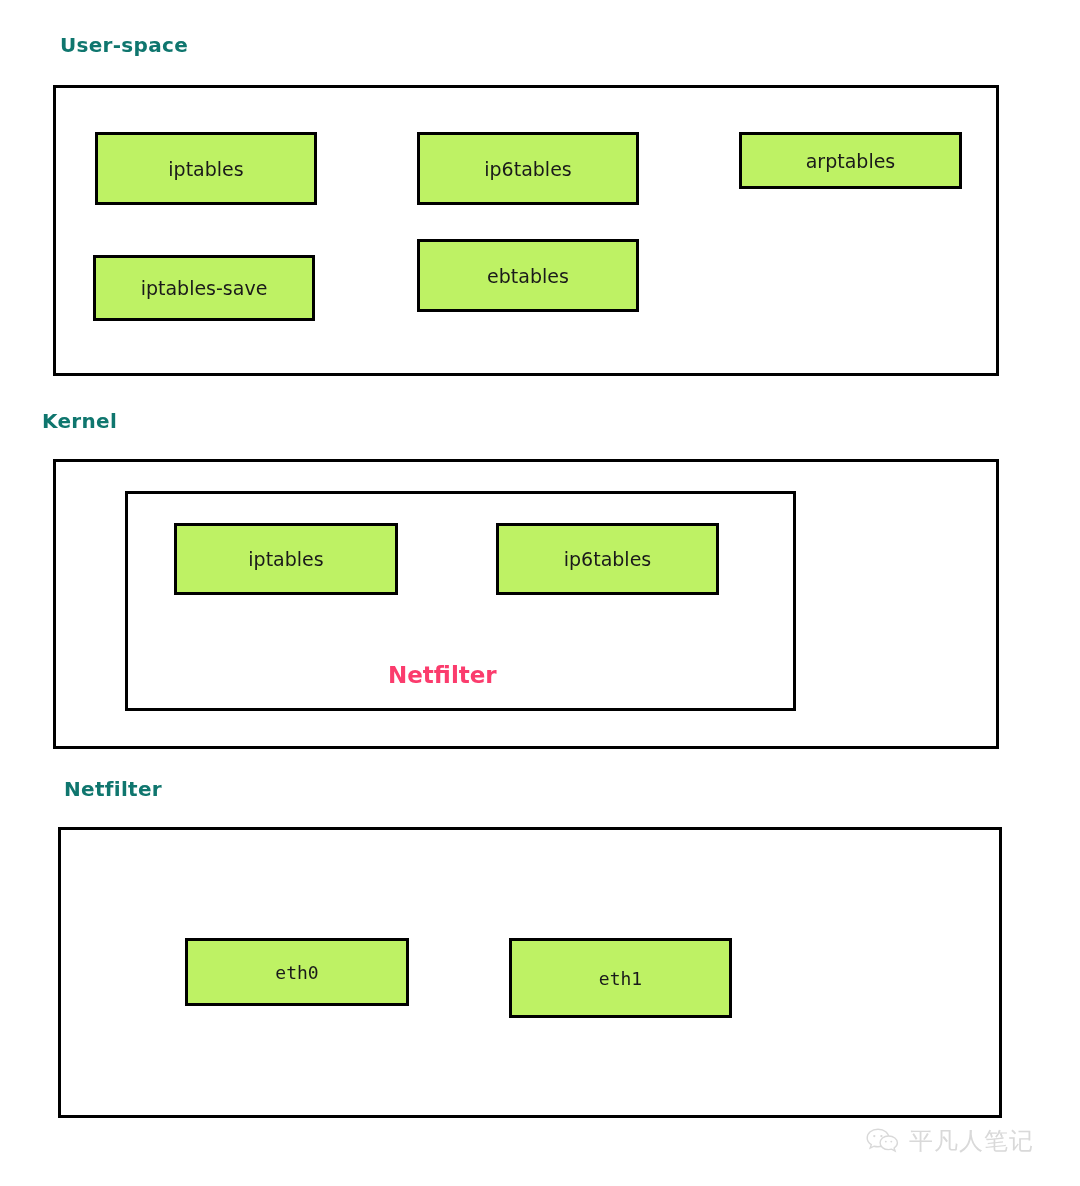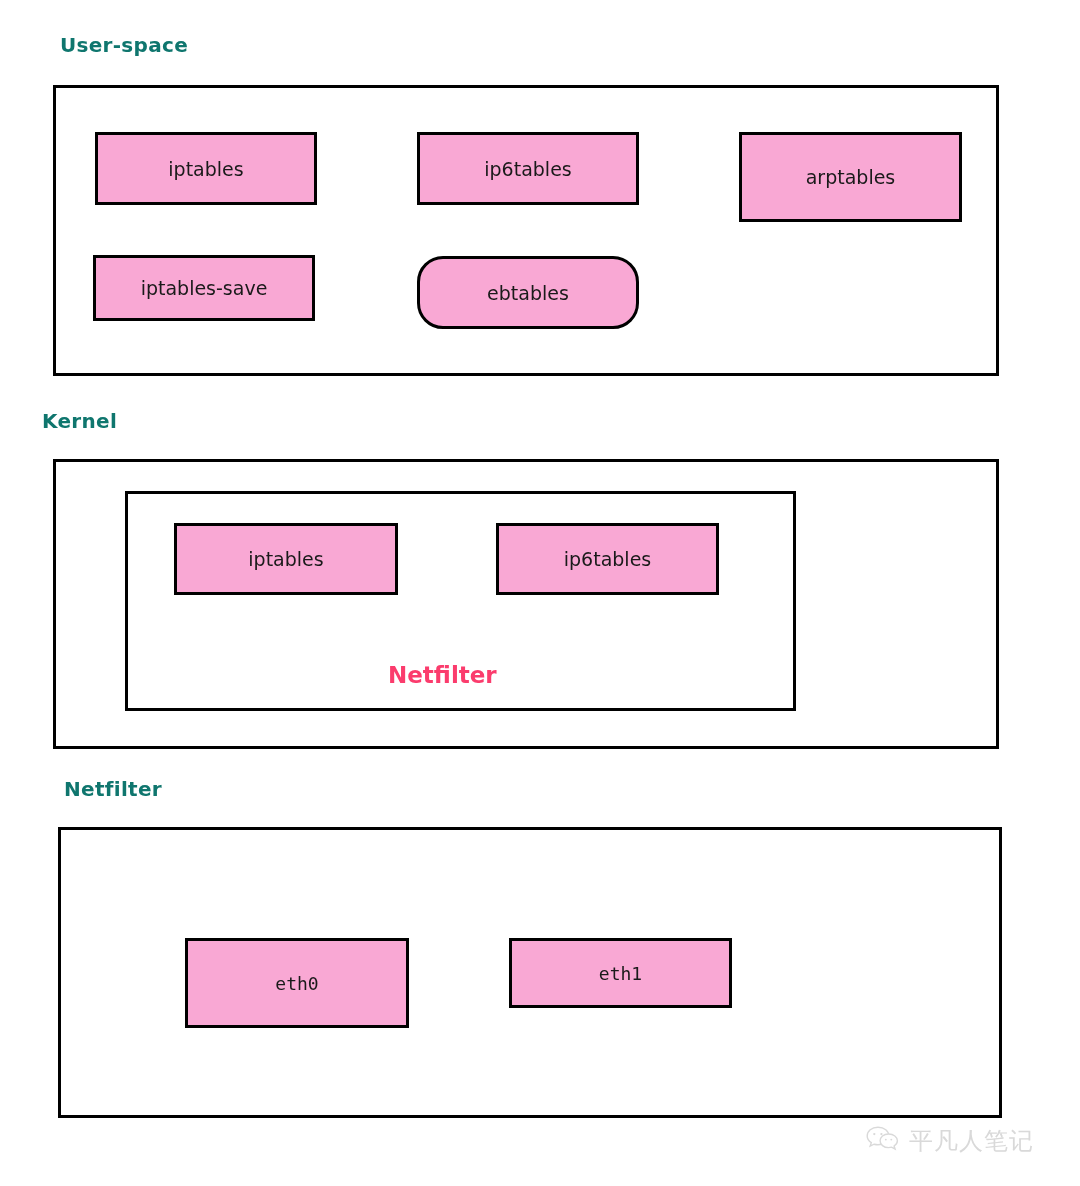--- a/index.html
+++ b/index.html
@@ -58,59 +58,59 @@
     color: #fb3c6d;
     font-family: "DejaVu Sans", sans-serif;
     font-size: 23px;
     font-weight: bold;
     white-space: nowrap;
   }
 
   
   .leaf-box {
     position: absolute;
-    background: #f9a8d4;
+    background: #bef264;
     border: 3px solid #000000;
     box-sizing: border-box;
     display: flex;
     align-items: center;
     justify-content: center;
     color: #1a1a1a;
     font-family: "DejaVu Sans", sans-serif;
     font-size: 19px;
     white-space: nowrap;
   }
   .leaf-box.mono {
     font-family: "DejaVu Sans Mono", monospace;
     font-size: 18px;
   }
 
   
   #leaf-iptables-us     { left: 95px;  top: 132px; width: 222px; height: 73px; }
   #leaf-ip6tables-us    { left: 417px; top: 132px; width: 222px; height: 73px; }
-  #leaf-arptables-us    { left: 739px; top: 132px; width: 223px; height: 90px; }
+  #leaf-arptables-us    { left: 739px; top: 132px; width: 223px; height: 57px; }
   
   #leaf-iptables-save   { left: 93px;  top: 255px; width: 222px; height: 66px; }
-  #leaf-ebtables        { left: 417px; top: 256px; width: 222px; height: 73px; border-radius: 26px; }
+  #leaf-ebtables        { left: 417px; top: 239px; width: 222px; height: 73px; }
 
   
   #leaf-iptables-k      { left: 174px; top: 523px; width: 224px; height: 72px; }
   #leaf-ip6tables-k     { left: 496px; top: 523px; width: 223px; height: 72px; }
 
   
-  #leaf-eth0            { left: 185px; top: 938px; width: 224px; height: 90px; text-align: right; }
-  #leaf-eth1            { left: 509px; top: 938px; width: 223px; height: 70px; }
+  #leaf-eth0            { left: 185px; top: 938px; width: 224px; height: 68px; text-align: right; }
+  #leaf-eth1            { left: 509px; top: 938px; width: 223px; height: 80px; }
 
   
   #watermark {
     position: absolute;
     left: 866px;
     top: 1125px;
     display: flex;
-    align-items: flex-start;
+    align-items: center;
     gap: 9px;
     opacity: 1;
   }
   #watermark .wm-text {
     color: #d9d9d9;
     font-family: "DejaVu Sans", sans-serif;
     font-size: 24px;
     letter-spacing: 1px;
     white-space: nowrap;
   }

